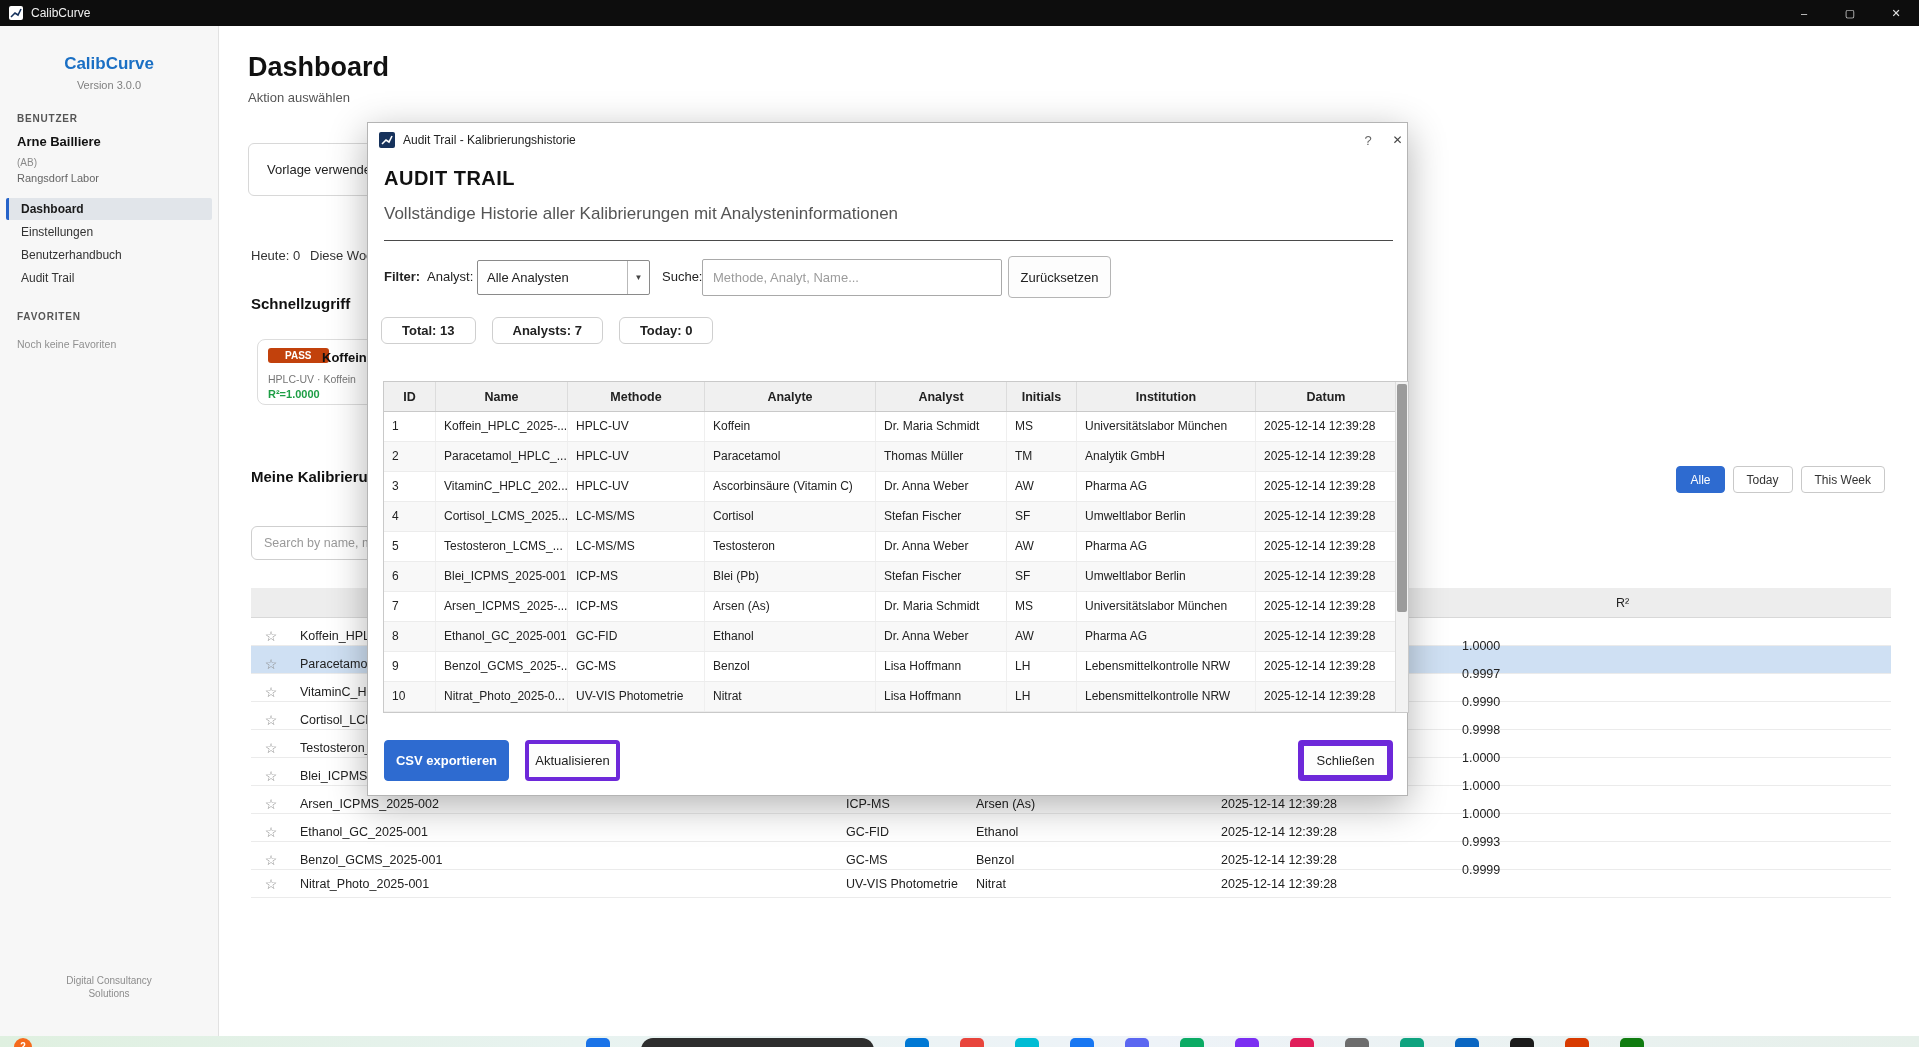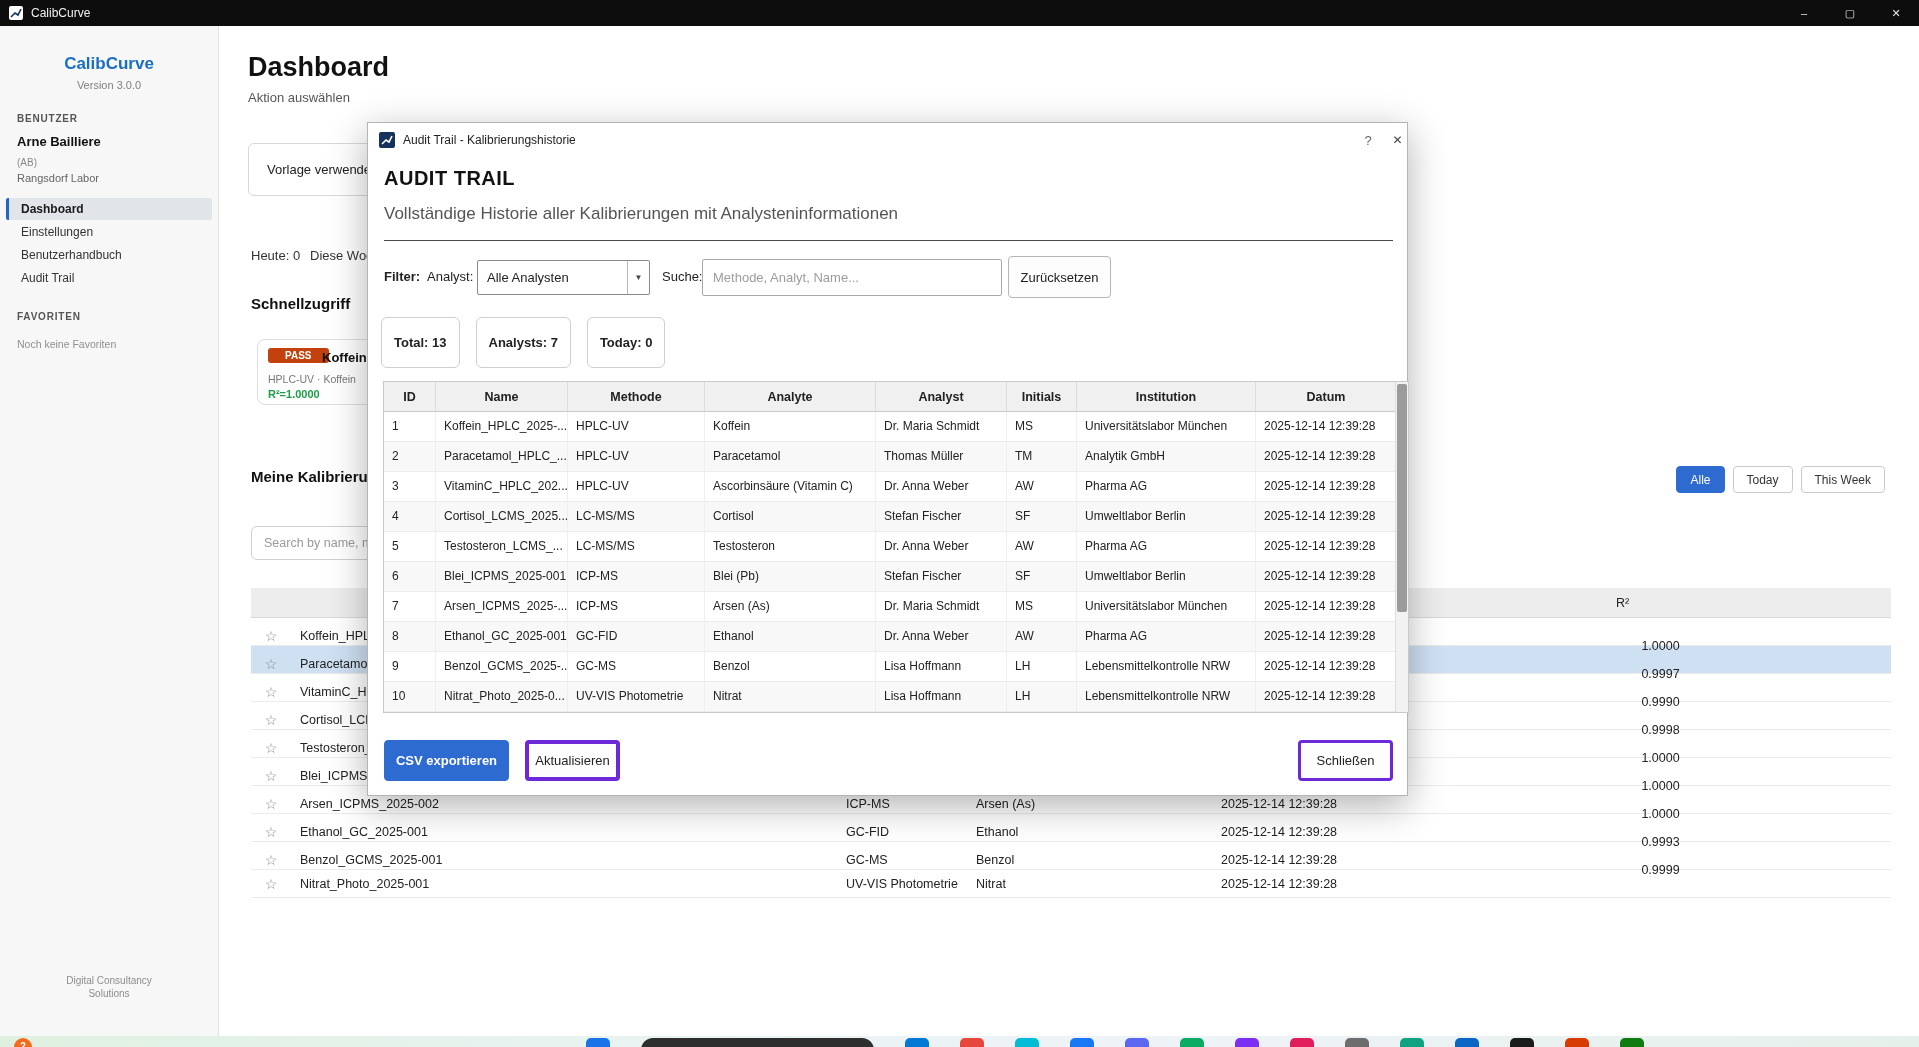--- a/index.html
+++ b/index.html
@@ -62,21 +62,21 @@
   .main-search::placeholder { color:#9a9a9a; }
 
   .main-table { position:absolute; left:31px; top:562px; width:1640px; }
   .mhead, .mrow { display:grid; grid-template-columns:40px 546px 130px 245px 250px 1fr; align-items:center; }
   .mhead { height:30px; background:#ededed; border-bottom:1px solid #d8d8d8; font-size:12.5px; color:#222; }
   .mhead .hr2 { padding-left:154px; }
   .mrow { height:28px; border-bottom:1px solid #ebebeb; background:#fff; font-size:12.5px; color:#222; }
   .mrow.selected { background:#cfe0f3; }
   .c-star { text-align:center; font-size:14px; color:#888; }
   .c-name, .c-method, .c-analyte, .c-date { padding-left:9px; white-space:nowrap; overflow:hidden; }
-  .c-r2 { text-align:center; padding-right:32px;margin-top:21px; }
+  .c-r2 { text-align:left; padding-right:32px;margin-top:21px; }
 
   
   .modal { position:absolute; left:367px; top:122px; width:1041px; height:674px; background:#fff;
            border:1px solid #b4b4b4; box-shadow:0 10px 36px rgba(0,0,0,0.3); z-index:30; }
   .modal-titlebar { position:absolute; left:0; top:0; width:100%; height:34px; display:flex; align-items:center;
                     background:#fff; }
   .modal-titlebar .m-icon { margin:0 8px 0 11px; display:flex; }
   .modal-titlebar .m-title { font-size:12px; color:#222; }
   .m-help { position:absolute; left:985px; top:0; width:30px; height:34px; display:flex; align-items:center;
             justify-content:center; font-size:13px; color:#666; }
@@ -95,21 +95,21 @@
                          align-items:center; justify-content:center; font-size:8px; color:#444; }
   .m-suche-label { position:absolute; left:294px; top:146px; font-size:13px; color:#222; }
   .m-search { position:absolute; left:334px; top:136px; width:300px; height:37px; border:1px solid #a9a9a9;
               border-radius:2px; font-size:13px; padding:0 10px; color:#333; outline:none;
               font-family:"Liberation Sans",sans-serif; }
   .m-search::placeholder { color:#9c9c9c; }
   .m-reset { position:absolute; left:640px; top:133px; width:103px; height:42px; background:#fdfdfd;
              border:1px solid #b5b5b5; border-radius:4px; font-size:13px; color:#222;
              display:flex; align-items:center; justify-content:center; cursor:default; }
   .chips { position:absolute; left:13px; top:194px; display:flex; gap:16px; }
-  .chip { height:51px; padding:0 12px; border:1px solid #cfcfcf; border-radius:6px; background:#fff;
+  .chip { height:27px; padding:0 20px; border:1px solid #cfcfcf; border-radius:6px; background:#fff;
           display:flex; align-items:center; font-size:13px; font-weight:bold; color:#222; }
 
   .a-table { position:absolute; left:15px; top:258px; width:1026px; height:332px; border:1px solid #c9c9c9;
              background:#fff; }
   .a-head, .a-row { display:grid; grid-template-columns:52px 132px 137px 171px 131px 70px 179px 141px; }
   .a-head { height:30px; background:#f0f0f0; border-bottom:1px solid #c9c9c9; }
   .a-head div { font-size:12.5px; font-weight:bold; color:#222; text-align:center; line-height:30px;
                 border-right:1px solid #dcdcdc; overflow:hidden; }
   .a-row { height:30px; border-bottom:1px solid #ececec; }
   .a-row.stripe { background:#f8f8f8; }
@@ -117,21 +117,21 @@
                overflow:hidden; border-right:1px solid #efefef; }
   .a-scrollbar { position:absolute; right:0; top:0; width:13px; height:330px; background:#f2f2f2;
                  border-left:1px solid #ddd; }
   .a-thumb { position:absolute; left:1px; top:2px; width:10px; height:228px; background:#9b9b9b;
              border-radius:2px; }
 
   .m-btn { position:absolute; top:617px; height:41px; border-radius:4px; font-size:13px;
            display:flex; align-items:center; justify-content:center; cursor:default; }
   .m-export { left:16px; width:125px; background:#2e6bd0; color:#fff; font-weight:bold; border:1px solid #2e6bd0; }
   .m-refresh { left:157px; width:95px; background:#fdfdfd; color:#222; border:4px solid #6d28d9; }
-  .m-closebtn { left:930px; width:95px; background:#fdfdfd; color:#222; border:3px solid #6d28d9; }
+  .m-closebtn { left:930px; width:95px; background:#fdfdfd; color:#222; border:6px solid #6d28d9; }
 
   
   .taskbar { position:absolute; left:0; bottom:0; width:1919px; height:11px; overflow:hidden; z-index:70;
              background:linear-gradient(90deg,#dff0e0,#e8f3f0 30%,#eef3f8 60%,#e6f0ea); }
   .tb-badge { position:absolute; left:14px; top:2px; width:18px; height:18px; border-radius:50%;
               background:#f56b1d; color:#fff; font-size:10px; font-weight:bold; text-align:center;
               line-height:18px; }
   .tb-row { position:absolute; left:586px; top:2px; display:flex; gap:31px; align-items:flex-start; }
   .tb-icon { width:24px; height:24px; border-radius:5px; }
   .tb-icon.wide { width:233px; border-radius:12px; }

